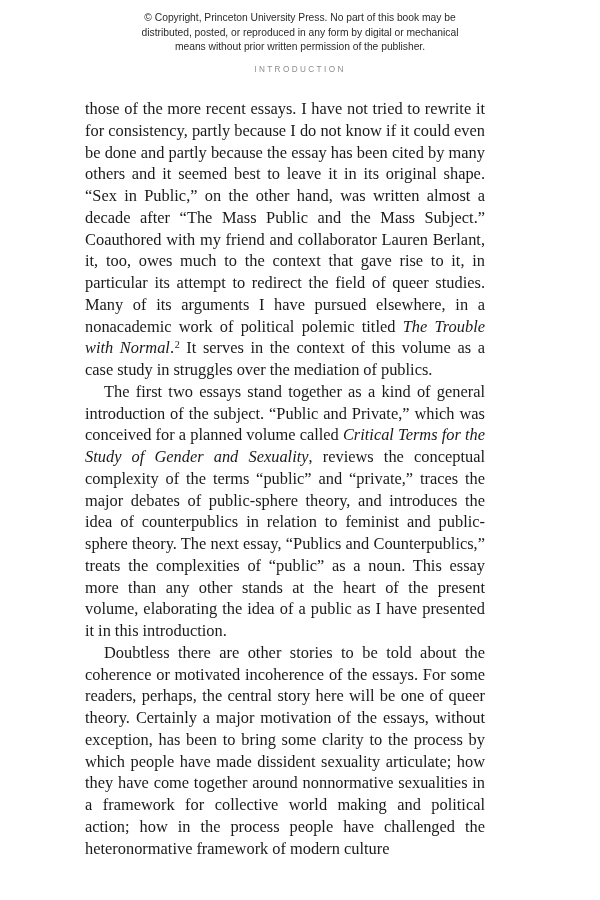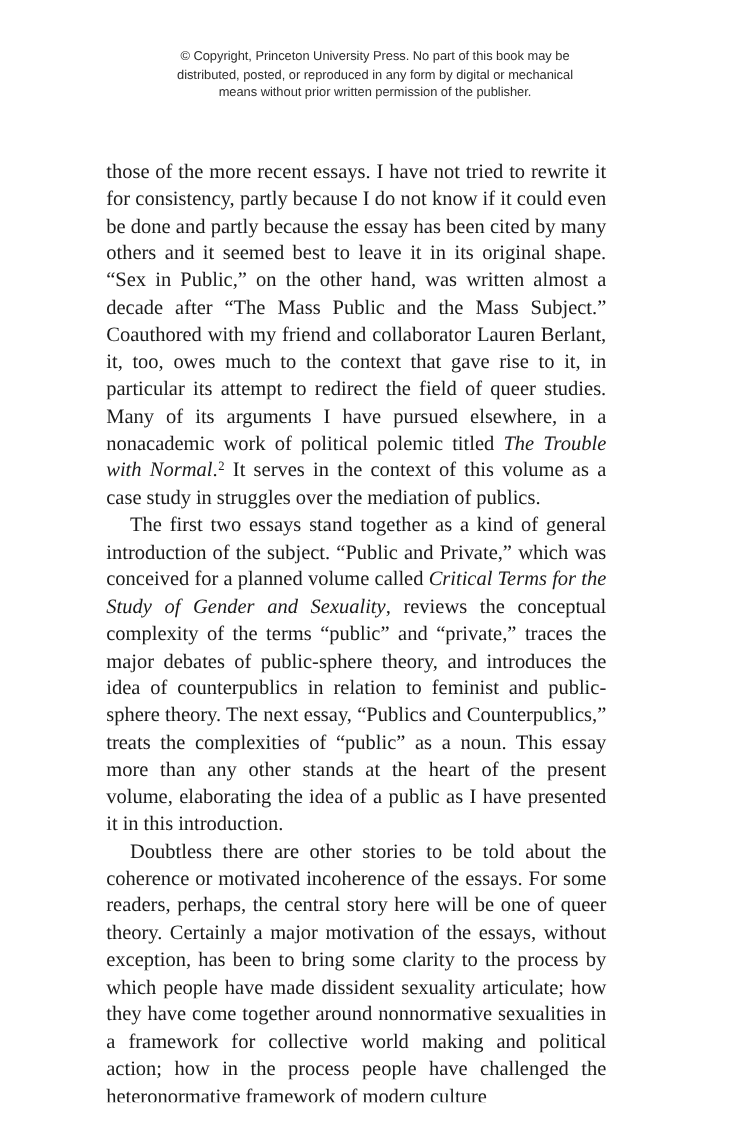--- a/index.html
+++ b/index.html
@@ -9,21 +9,20 @@
     background: #ffffff;
   }
 
   .page {
     position: relative;
     width: 600px;
     height: 854px;
     background: #ffffff;
     overflow: hidden;
     font-family: "Liberation Serif", "DejaVu Serif", serif;
-    margin-top: 28px;
     -webkit-font-smoothing: antialiased;
   }
 
   
   .copyright-notice {
     position: absolute;
     top: 11px;
     left: 128px;
     width: 344px;
     font-family: "Liberation Sans", "DejaVu Sans", sans-serif;
@@ -105,20 +104,21 @@
     color: #2b2b2b;
   }
 </style>
 </head>
 <body>
 
 <div class="page">
 
   <div class="copyright-notice">© Copyright, Princeton University Press. No part of this book may be distributed, posted, or reproduced in any form by digital or mechanical means without prior written permission of the publisher.</div>
 
+  <div class="running-head">INTRODUCTION</div>
 
   <div class="text-block">
       <p><span>those of the more recent essays. I have not tried to rewrite it for consistency, partly because I do not know if it could even be done and partly because the essay has been cited by many others and it seemed best to leave it in its original shape. “Sex in Public,” on the other hand, was written almost a decade after “The Mass Public and the Mass Subject.” Coauthored with my friend and collaborator Lauren Berlant, it, too, owes much to the context that gave rise to it, in particular its attempt to redirect the field of queer studies. Many of its arguments I have pursued elsewhere, in a nonacademic work of political polemic titled </span><span class="italic">The Trouble with Normal</span><span>.</span><sup class="footnote-ref">2</sup><span> It serves in the context of this volume as a case study in struggles over the mediation of publics.</span></p>
       <p class="indented"><span>The first two essays stand together as a kind of general introduction of the subject. “Public and Private,” which was conceived for a planned volume called </span><span class="italic">Critical Terms for the Study of Gender and Sexuality</span><span>, reviews the conceptual complexity of the terms “public” and “private,” traces the major debates of public-sphere theory, and introduces the idea of counterpublics in relation to feminist and public-sphere theory. The next essay, “Publics and Counterpublics,” treats the complexities of “public” as a noun. This essay more than any other stands at the heart of the present volume, elaborating the idea of a public as I have presented it in this introduction.</span></p>
       <p class="indented"><span>Doubtless there are other stories to be told about the coherence or motivated incoherence of the essays. For some readers, perhaps, the central story here will be one of queer theory. Certainly a major motivation of the essays, without exception, has been to bring some clarity to the process by which people have made dissident sexuality articulate; how they have come together around nonnormative sexualities in a framework for collective world making and political action; how in the process people have challenged the heteronormative framework of modern culture</span></p>
     </div>
 
 
   <div class="footer-query">For general queries, contact webmaster@press.princeton.edu</div>
 

